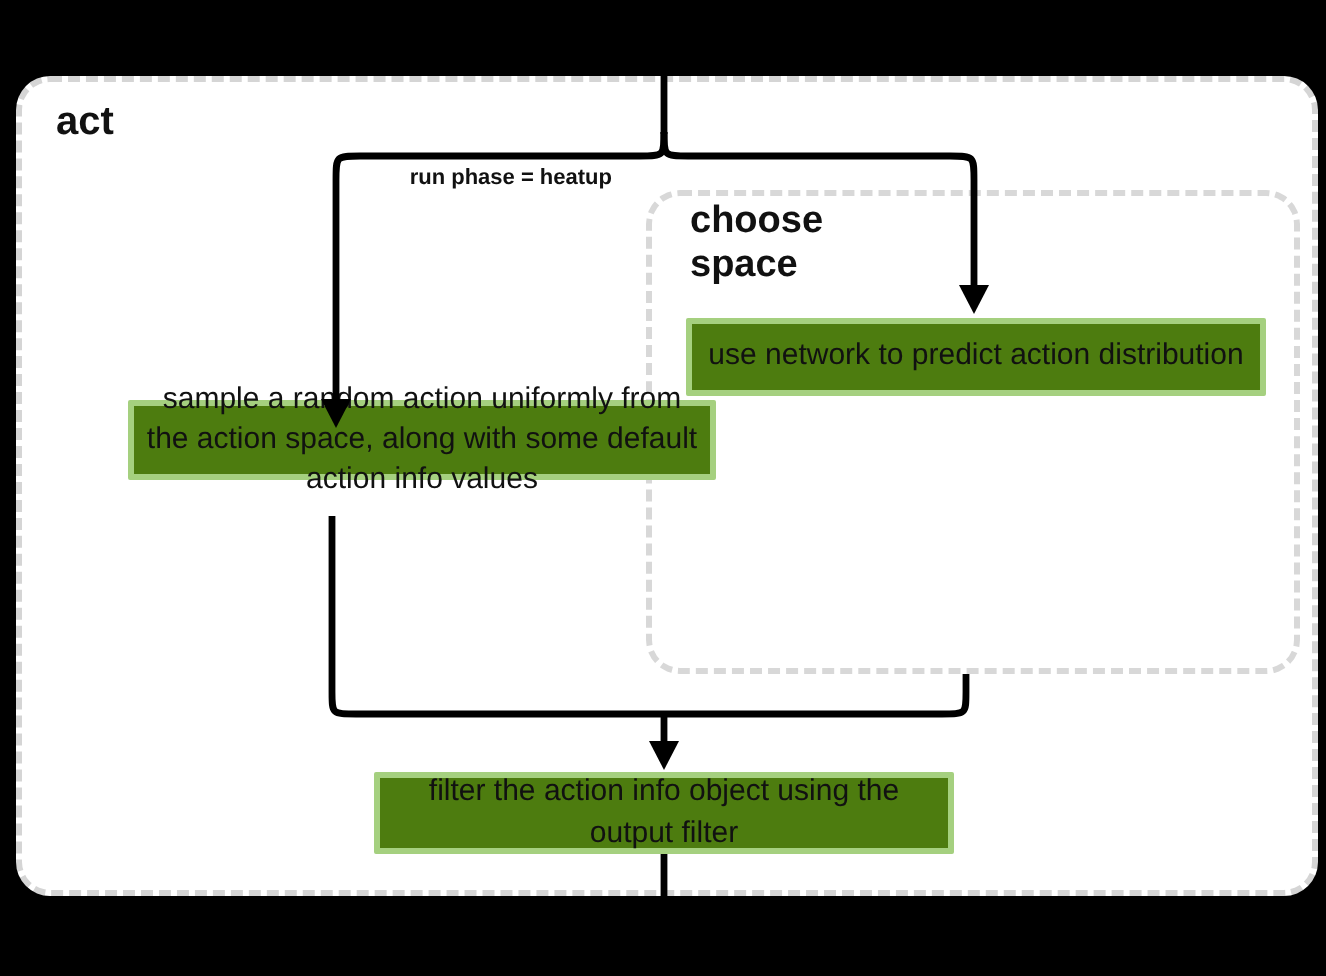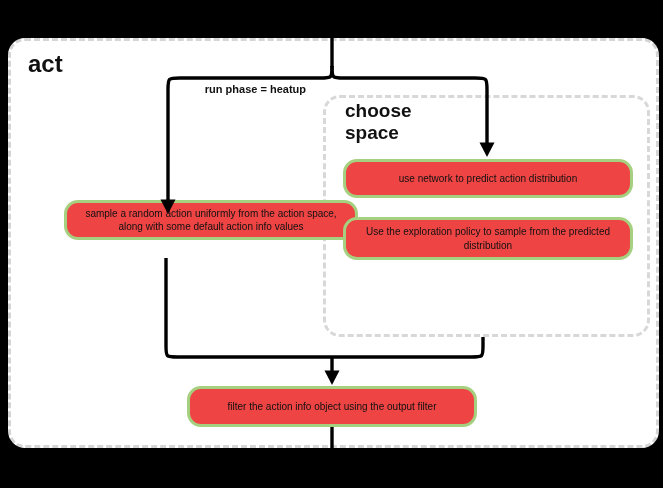--- a/index.html
+++ b/index.html
@@ -16,21 +16,21 @@
     left: 8px; top: 38px;
     width: 651px; height: 410px;
     box-sizing: border-box;
     background: #fff;
     border: 3px dashed #d5d5d5;
     border-radius: 17px;
   }
   .act-title {
     position: absolute;
     left: 28px; top: 50px;
-    font-size: 24px;
+    font-size: 20px;
     font-weight: bold;
     color: #111;
   }
   .branch-label {
     position: absolute;
     top: 55px;
     font-size: 11px;
     font-weight: bold;
     color: #111;
     white-space: nowrap;
@@ -51,28 +51,28 @@
     left: 345px; top: 100px;
     font-size: 19px;
     line-height: 22px;
     font-weight: bold;
     color: #111;
     white-space: pre-line;
   }
   .node {
     position: absolute;
     box-sizing: border-box;
-    background: #ef4444;
+    background: #4d7c0f;
     border: 3px solid #a5d07f;
-    border-radius: 14px;
+    border-radius: 1px;
     display: flex;
     align-items: center;
     justify-content: center;
     text-align: center;
-    font-size: 10px;
+    font-size: 15px;
     line-height: 1.35;
     color: #111;
     padding: 2px 6px;
   }
   .node.sample  { left: 19px;  top: 200px; width: 294px; height: 40px; margin-left: 45px; }
   .node.predict { left: 343px; top: 159px; width: 290px; height: 39px; }
   .node.explore { left: 343px; top: 217px; width: 290px; height: 43px; }
   .node.create  { left: 343px; top: 275px; width: 290px; height: 42px; }
   .node.filter  { left: 187px; top: 386px; width: 290px; height: 41px; }
   .flow-svg {
@@ -98,21 +98,20 @@
 
   <div class="group"></div>
 
   <div class="group-title">choose
 space</div>
 
   <div class="node sample">sample a random action uniformly from the action space, along with some default action info values</div>
 
   <div class="node predict">use network to predict action distribution</div>
 
-  <div class="node explore">Use the exploration policy to sample from the predicted distribution</div>
 
 
   <div class="node filter">filter the action info object using the output filter</div>
 
   <svg class="flow-svg" viewBox="0 0 663 488" xmlns="http://www.w3.org/2000/svg">
 
     <path d="M332,0 L332,67"></path>
 
     <path d="M332,66 C332,78 332,78 320,78 L180,78 C168,78 168,78 168,90 L168,200"></path>
     <polygon points="168,214 160.5,199.5 175.5,199.5"></polygon>

